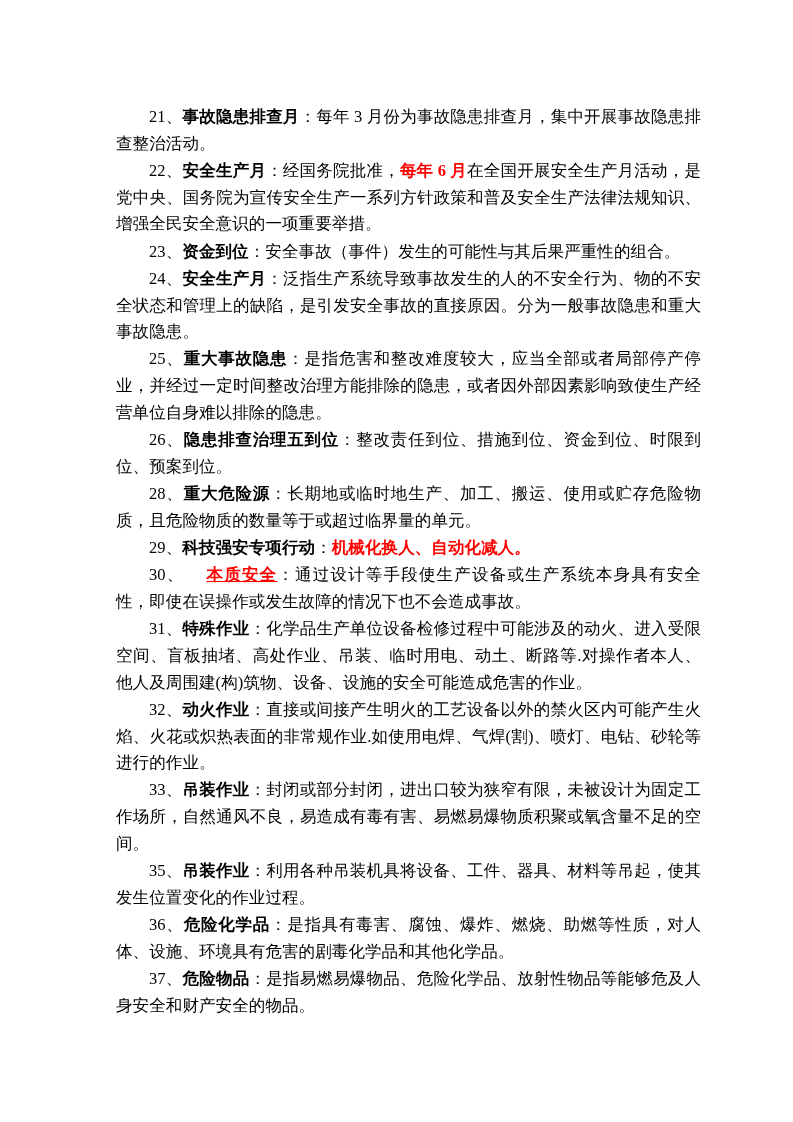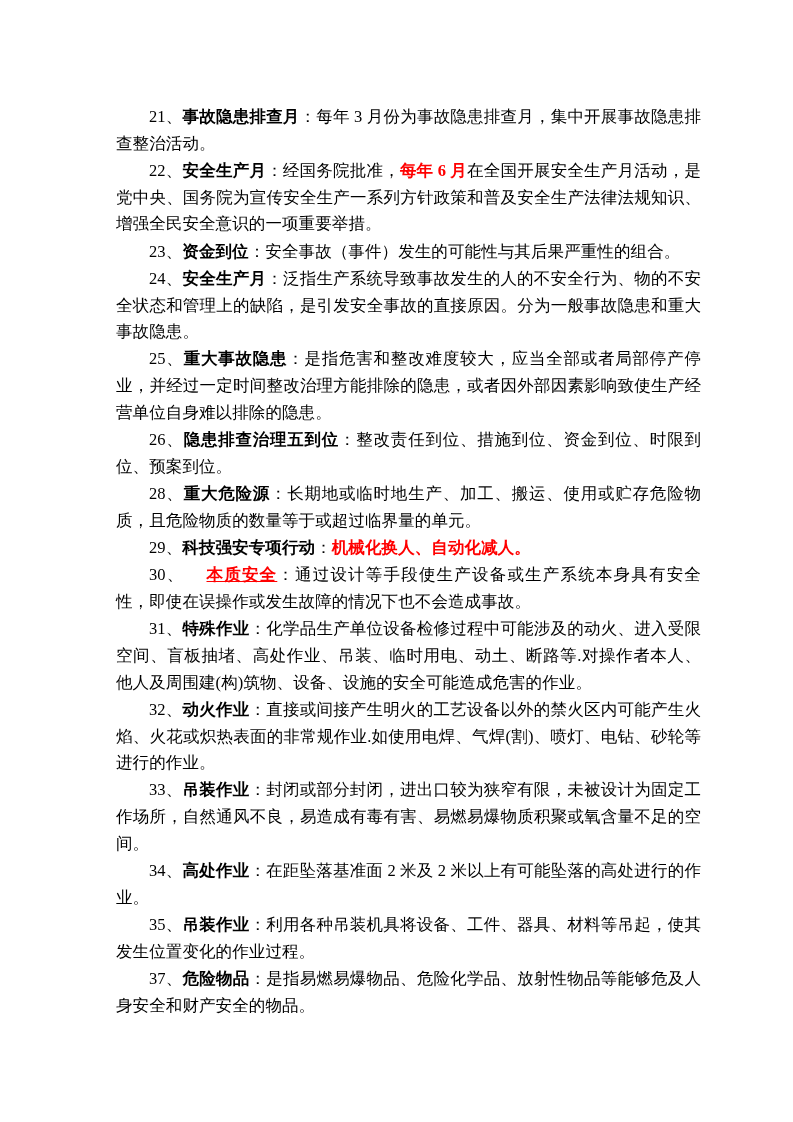--- a/index.html
+++ b/index.html
@@ -63,17 +63,17 @@
       <p class="para"><span class="num">23、</span><span class="term">资金到位</span><span>：</span><span class="">安全事故（事件）发生的可能性与其后果严重性的组合。</span></p>
       <p class="para"><span class="num">24、</span><span class="term">安全生产月</span><span>：</span><span class="">泛指生产系统导致事故发生的人的不安全行为、物的不安全状态和管理上的缺陷，是引发安全事故的直接原因。分为一般事故隐患和重大事故隐患。</span></p>
       <p class="para"><span class="num">25、</span><span class="term">重大事故隐患</span><span>：</span><span class="">是指危害和整改难度较大，应当全部或者局部停产停业，并经过一定时间整改治理方能排除的隐患，或者因外部因素影响致使生产经营单位自身难以排除的隐患。</span></p>
       <p class="para"><span class="num">26、</span><span class="term">隐患排查治理五到位</span><span>：</span><span class="">整改责任到位、措施到位、资金到位、时限到位、预案到位。</span></p>
       <p class="para"><span class="num">28、</span><span class="term">重大危险源</span><span>：</span><span class="">长期地或临时地生产、加工、搬运、使用或贮存危险物质，且危险物质的数量等于或超过临界量的单元。</span></p>
       <p class="para"><span class="num">29、</span><span class="term">科技强安专项行动</span><span>：</span><span class="hl-red">机械化换人、自动化减人。</span></p>
       <p class="para"><span class="num">30、</span><span class="hl-red-under">本质安全</span><span>：</span><span class="">通过设计等手段使生产设备或生产系统本身具有安全性，即使在误操作或发生故障的情况下也不会造成事故。</span></p>
       <p class="para"><span class="num">31、</span><span class="term">特殊作业</span><span>：</span><span class="">化学品生产单位设备检修过程中可能涉及的动火、进入受限空间、盲板抽堵、高处作业、吊装、临时用电、动土、断路等.对操作者本人、他人及周围建(构)筑物、设备、设施的安全可能造成危害的作业。</span></p>
       <p class="para"><span class="num">32、</span><span class="term">动火作业</span><span>：</span><span class="">直接或间接产生明火的工艺设备以外的禁火区内可能产生火焰、火花或炽热表面的非常规作业.如使用电焊、气焊(割)、喷灯、电钻、砂轮等进行的作业。</span></p>
       <p class="para"><span class="num">33、</span><span class="term">吊装作业</span><span>：</span><span class="">封闭或部分封闭，进出口较为狭窄有限，未被设计为固定工作场所，自然通风不良，易造成有毒有害、易燃易爆物质积聚或氧含量不足的空间。</span></p>
-      <p class="para"><span class="num">34、</span><span class="term">高处作业</span><span>：</span><span class="">在距坠落基准面 2 米及 2 米以上有可能坠落的高处进行的作业。</span></p>
       <p class="para"><span class="num">35、</span><span class="term">吊装作业</span><span>：</span><span class="">利用各种吊装机具将设备、工件、器具、材料等吊起，使其发生位置变化的作业过程。</span></p>
+      <p class="para"><span class="num">36、</span><span class="term">危险化学品</span><span>：</span><span class="">是指具有毒害、腐蚀、爆炸、燃烧、助燃等性质，对人体、设施、环境具有危害的剧毒化学品和其他化学品。</span></p>
       <p class="para"><span class="num">37、</span><span class="term">危险物品</span><span>：</span><span class="">是指易燃易爆物品、危险化学品、放射性物品等能够危及人身安全和财产安全的物品。</span></p>
     </div>
 </div>
 
 </body></html>

